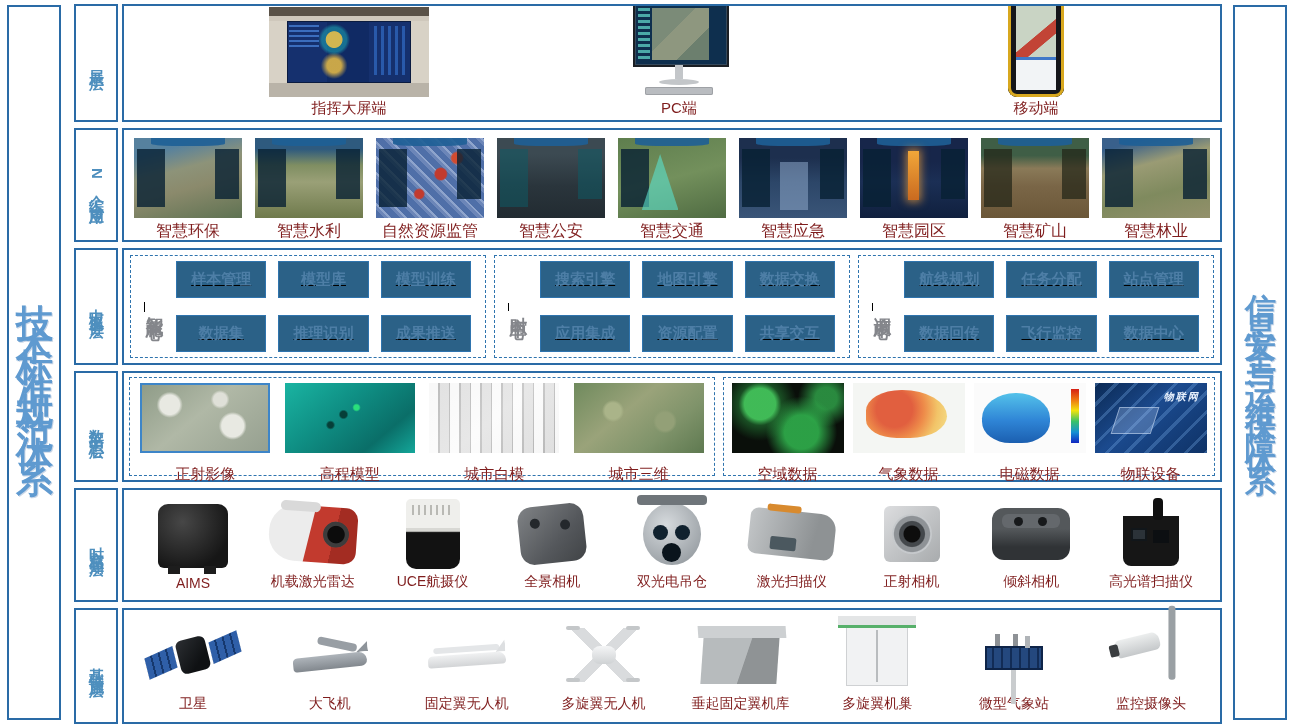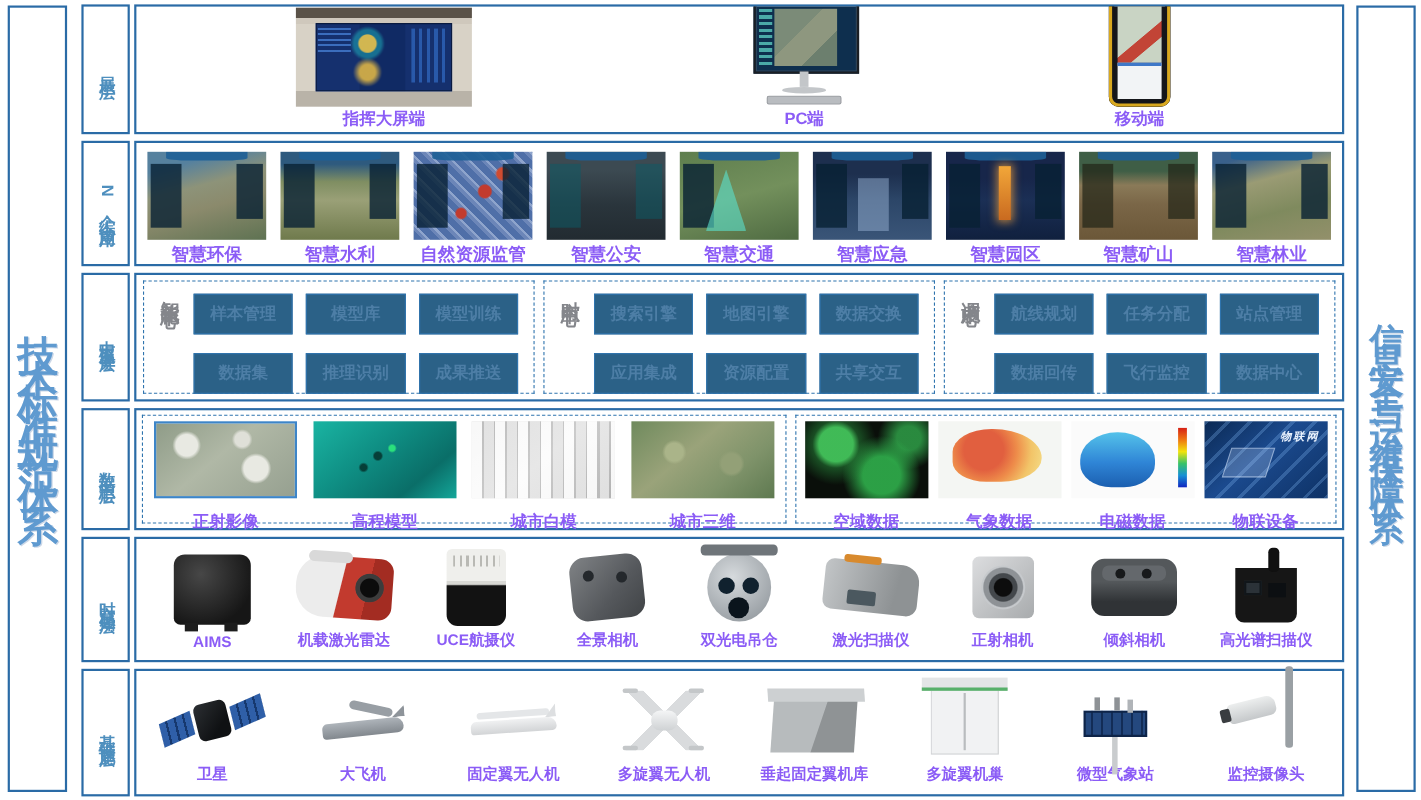--- a/index.html
+++ b/index.html
@@ -22,28 +22,28 @@
   .rowlabel span{writing-mode:vertical-rl;font-weight:bold;color:#4e8fbe;font-size:15px;letter-spacing:4px;}
   .rowbox{position:absolute;left:122px;width:1100px;border:2px solid #2a6ba6;box-sizing:border-box;background:#fff;}
 
   .r1l,.r1{top:4px;height:118px;}
   .r2l,.r2{top:128px;height:114px;}
   .r3l,.r3{top:248px;height:117px;}
   .r4l,.r4{top:371px;height:111px;}
   .r5l,.r5{top:488px;height:114px;}
   .r6l,.r6{top:608px;height:116px;}
 
-  .cap{font-weight:bold;color:#8b5cf6;text-align:center;white-space:nowrap;}
+  .cap{font-weight:normal;color:#7f1d1d;text-align:center;white-space:nowrap;}
 
   
   .r1{overflow:hidden;}
   .r1-item{position:absolute;bottom:2px;display:flex;flex-direction:column;align-items:center;}
   .r1-item .cap{font-size:15px;margin-top:2px;}
   .i1{left:140px;width:170px;}
-  .i2{left:522px;width:170px;}
+  .i2{left:470px;width:170px;}
   .i3{left:822px;width:180px;}
   .img-bigscreen{width:160px;height:90px;background:linear-gradient(180deg,#5a5248 0 10%,#cfc8bc 10% 16%,#d8d2c6 16% 84%,#b9b3a8 84%);position:relative;}
   .img-bigscreen .scr{position:absolute;left:11%;right:11%;top:16%;bottom:16%;
       background:
         radial-gradient(circle at 38% 30%,rgba(220,190,80,.95) 0 9%,rgba(30,180,190,.5) 10% 14%,transparent 18%),
         radial-gradient(circle at 38% 72%,rgba(220,180,70,.9) 0 8%,transparent 15%),
         linear-gradient(90deg,#15306e 0 32%,#102a64 32% 66%,#15306e 66%),#112a60;
       box-shadow:inset 0 0 0 1px #0a1b40;}
   .img-bigscreen .scr:before{content:"";position:absolute;left:2%;top:6%;width:24%;height:40%;
       background:repeating-linear-gradient(180deg,rgba(90,160,255,.55) 0 2px,transparent 2px 5px);}
@@ -92,21 +92,21 @@
   .a6 .ax{left:38%;top:30%;width:26%;height:60%;background:rgba(150,175,210,.5);}
   .a7{background:linear-gradient(180deg,#17264a 0 30%,#1b2f55 55%,#10203e);}
   .a7 .ax{left:44%;top:16%;width:11%;height:62%;background:linear-gradient(#f2a739,#c96a20);
       box-shadow:0 0 8px 2px rgba(240,160,60,.7);}
   .a8{background:linear-gradient(180deg,#3f5e46 0 22%,#8a7a58 38%,#7a6647 60%,#6b5738);}
   .a8 .pl,.a8 .pr{background:rgba(35,38,24,.72);}
   .a9{background:linear-gradient(165deg,#39608b 0 12%,#9a9b74 35%,#7f8a5e 65%,#93906b);}
 
   
   .r3 .wrap{display:flex;gap:8px;padding:5px 6px;height:103px;}
-  .svc-group{flex:1;border:1px dashed #2f74ae;display:flex;align-items:flex-start;padding:4px 2px;}
+  .svc-group{flex:1;border:1px dashed #2f74ae;display:flex;align-items:center;padding:4px 2px;text-decoration:underline;}
   .svc-name{writing-mode:vertical-rl;font-weight:bold;color:#84868b;font-size:17px;letter-spacing:2px;
       margin:0 6px 0 10px;white-space:nowrap;}
   .svc-grid{flex:1;display:grid;grid-template-columns:repeat(3,1fr);gap:17px 12px;padding:7px 12px 7px 4px;}
   .svc-btn{height:35px;display:flex;align-items:center;justify-content:center;background:#2b6187;
       color:#4d7ea6;font-weight:bold;font-size:15px;border:1px solid #2f74ae;}
 
   
   .r4 .wrap{display:flex;gap:8px;padding:4px 5px;height:99px;}
   .dgroup{border:1px dashed #2f74ae;display:flex;justify-content:space-around;align-items:flex-start;padding:5px 3px 0 3px;}
   .dg1{width:578px;}

